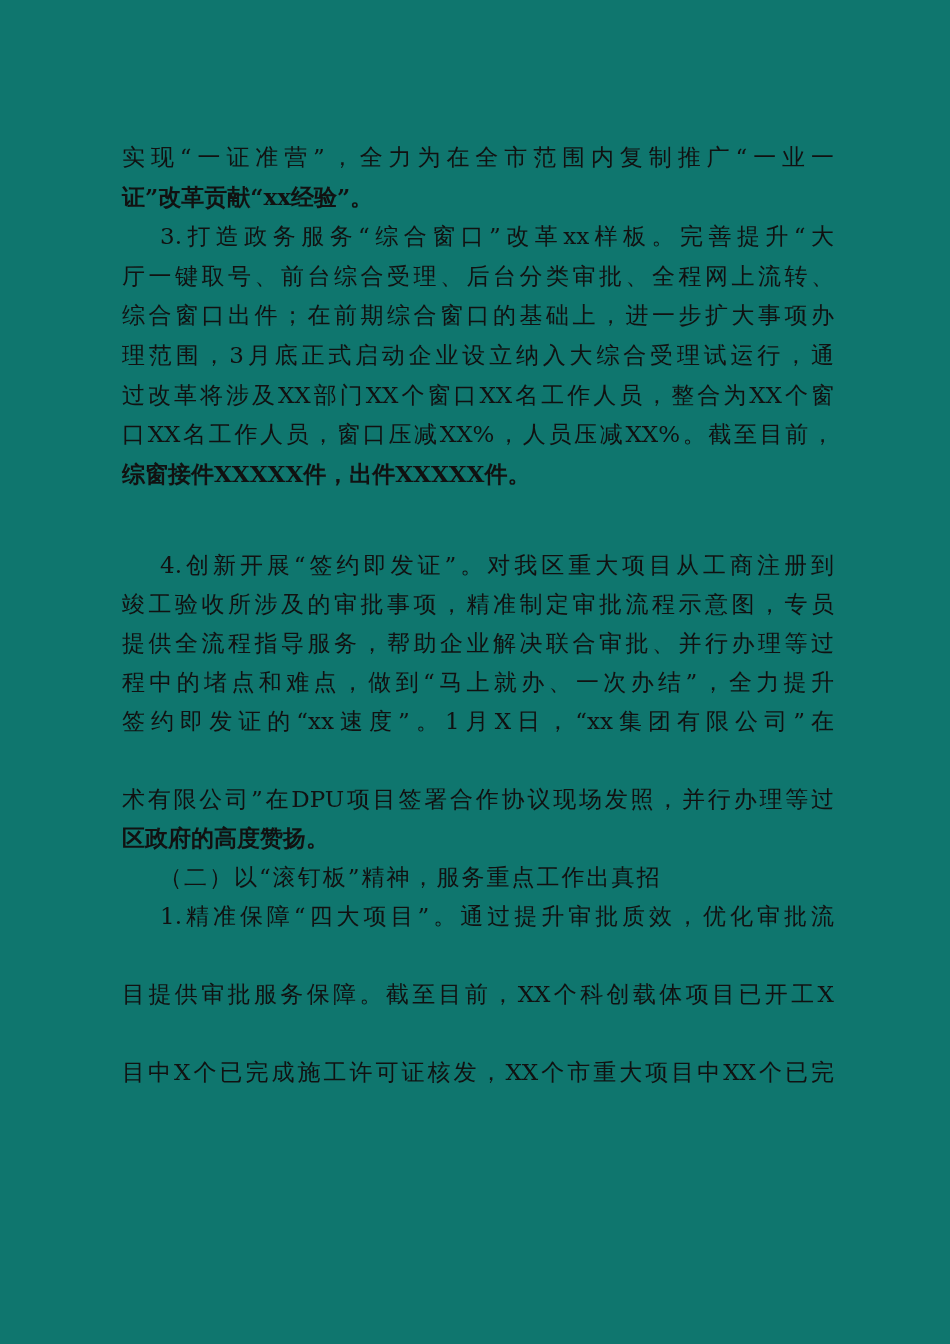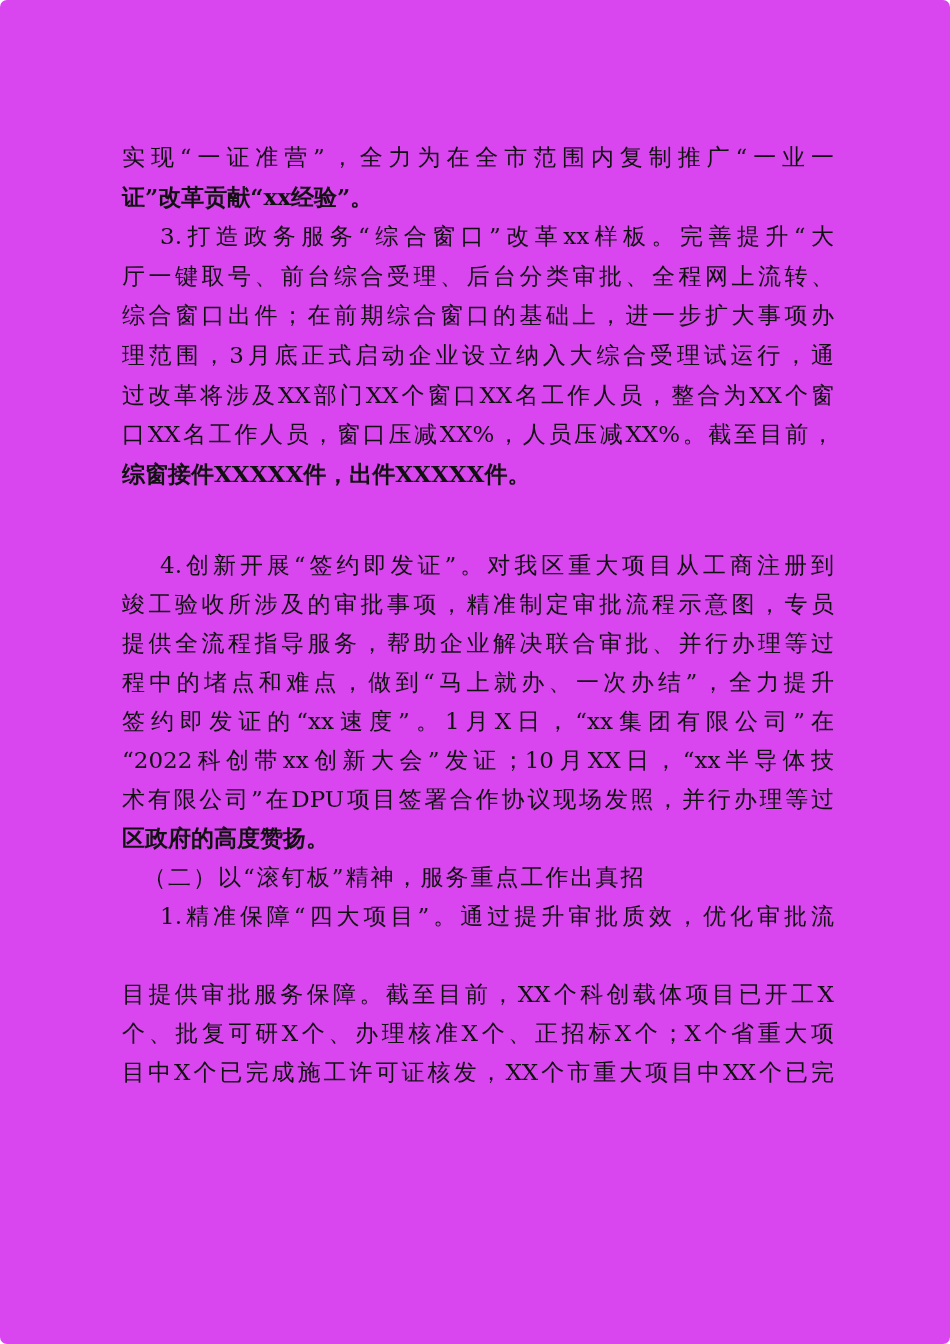--- a/index.html
+++ b/index.html
@@ -1,44 +1,42 @@
 <!DOCTYPE html>
 <html><head>
 <meta charset="utf-8">
 <style>
   html, body { margin:0; padding:0; background:#ffffff; }
   body { width:950px; height:1344px; position:relative; overflow:hidden;
          font-family:"DejaVu Serif", "Liberation Serif", serif; color:#111; }
-  .page { position:absolute; left:0; top:0; width:950px; height:1344px; background:#d946ef;border-radius:7px; }
+  .page { position:absolute; left:0; top:0; width:950px; height:1344px; background:#0f766e; }
   .line { position:absolute; left:122px; width:712px; height:30px; line-height:30px;
           font-size:23px; white-space:nowrap; text-align:justify; text-align-last:justify;
           letter-spacing:0; }
   .line.last { text-align-last:left;font-weight:bold; }
   .line.indent { left:160px; width:674px; }
-  .line.heading { left:143px; width:auto; text-align-last:left; letter-spacing:2px; }
+  .line.heading { left:159px; width:auto; text-align-last:left; letter-spacing:2px; }
 </style>
 </head>
 <body>
 
 <div class="page">
   <div class="line" style="top:142px">实现“一证准营”，全力为在全市范围内复制推广“一业一</div>
   <div class="line last" style="top:182px">证”改革贡献“xx经验”。</div>
   <div class="line indent" style="top:221px">3.打造政务服务“综合窗口”改革xx样板。完善提升“大</div>
   <div class="line" style="top:261px">厅一键取号、前台综合受理、后台分类审批、全程网上流转、</div>
   <div class="line" style="top:300px">综合窗口出件；在前期综合窗口的基础上，进一步扩大事项办</div>
   <div class="line" style="top:340px">理范围，3月底正式启动企业设立纳入大综合受理试运行，通</div>
   <div class="line" style="top:380px">过改革将涉及XX部门XX个窗口XX名工作人员，整合为XX个窗</div>
   <div class="line" style="top:419px">口XX名工作人员，窗口压减XX%，人员压减XX%。截至目前，</div>
   <div class="line last" style="top:459px">综窗接件XXXXX件，出件XXXXX件。</div>
   <div class="line indent" style="top:550px">4.创新开展“签约即发证”。对我区重大项目从工商注册到</div>
   <div class="line" style="top:589px">竣工验收所涉及的审批事项，精准制定审批流程示意图，专员</div>
   <div class="line" style="top:628px">提供全流程指导服务，帮助企业解决联合审批、并行办理等过</div>
   <div class="line" style="top:667px">程中的堵点和难点，做到“马上就办、一次办结”，全力提升</div>
   <div class="line" style="top:706px">签约即发证的“xx速度”。1月X日，“xx集团有限公司”在</div>
-  <div class="line" style="top:745px">“2022科创带xx创新大会”发证；10月XX日，“xx半导体技</div>
   <div class="line" style="top:784px">术有限公司”在DPU项目签署合作协议现场发照，并行办理等过</div>
   <div class="line last" style="top:823px">区政府的高度赞扬。</div>
   <div class="line heading" style="top:862px">（二）以“滚钉板”精神，服务重点工作出真招</div>
   <div class="line indent" style="top:901px">1.精准保障“四大项目”。通过提升审批质效，优化审批流</div>
   <div class="line" style="top:979px">目提供审批服务保障。截至目前，XX个科创载体项目已开工X</div>
-  <div class="line" style="top:1018px">个、批复可研X个、办理核准X个、正招标X个；X个省重大项</div>
   <div class="line" style="top:1057px">目中X个已完成施工许可证核发，XX个市重大项目中XX个已完</div>
 </div>
 
 </body></html>

